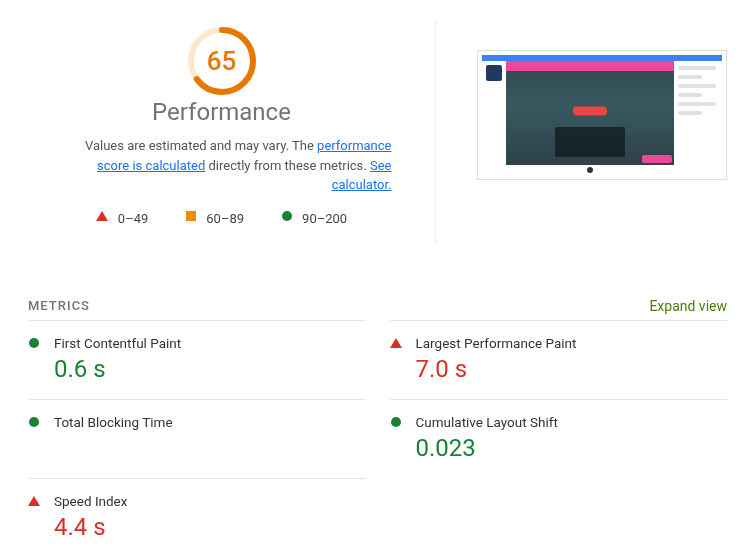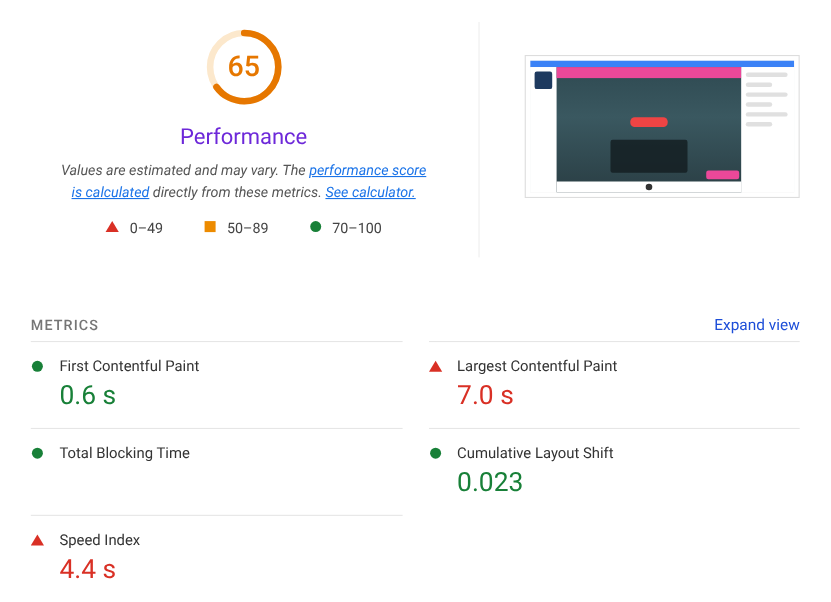--- a/index.html
+++ b/index.html
@@ -36,33 +36,31 @@
     position: absolute;
     inset: 0;
     display: flex;
     align-items: center;
     justify-content: center;
     font-size: 26px;
     font-weight: 500;
     color: #e67700;
   }
   .perf-title {
-    font-size: 20px;
+    font-size: 24px;
     font-weight: 400;
-    margin-top: 14px;
-    color: #6d28d9;
+    color: #737373;
   }
   .desc {
     font-size: 13px;
     color: #555;
-    text-align: center;
+    text-align: right;
     margin-top: 10px;
     line-height: 1.5;
     max-width: 340px;
-    font-style: italic;
   }
   .desc a {
     color: #1a73e8;
     text-decoration: underline;
   }
   .legend {
     display: flex;
     gap: 38px;
     margin-top: 16px;
     font-size: 13px;
@@ -122,21 +120,21 @@
     margin-bottom: 6px;
   }
   .metrics-label {
     font-size: 13px;
     letter-spacing: 1px;
     color: #757575;
     font-weight: 500;
   }
   .expand {
     font-size: 14px;
-    color: #1d4ed8;
+    color: #4d7c0f;
     cursor: pointer;
   }
   .metrics-grid {
     display: grid;
     grid-template-columns: 1fr 1fr;
     column-gap: 24px;
   }
   .metric {
     border-top: 1px solid #e6e6e6;
     padding: 14px 0 16px 0;
@@ -180,25 +178,25 @@
     <p class="desc">
       <span>Values are estimated and may vary. The </span><a href="#">performance score is calculated</a><span> directly from these metrics. </span><a href="#">See calculator.</a>
     </p>
     <div class="legend">
       <div class="legend-item">
         <span class="tri-red"></span>
         <span>0–49</span>
       </div>
       <div class="legend-item">
         <span class="sq-orange"></span>
-        <span>50–89</span>
+        <span>60–89</span>
       </div>
       <div class="legend-item">
         <span class="dot-green"></span>
-        <span>70–100</span>
+        <span>90–200</span>
       </div>
     </div>
   </div>
 
   <div class="thumb">
     <div class="thumb-inner">
       <div class="tb-topbar"></div>
       <div class="tb-left"></div>
       <div class="tb-main">
         <div class="tb-pink"></div>
@@ -233,21 +231,21 @@
       <div class="metric-body">
         <div class="metric-name">First Contentful Paint</div>
         <div class="metric-value val-green">0.6 s</div>
       </div>
     </div>
     <div class="metric">
       <div class="metric-icon">
         <span class="tri-red"></span>
       </div>
       <div class="metric-body">
-        <div class="metric-name">Largest Contentful Paint</div>
+        <div class="metric-name">Largest Performance Paint</div>
         <div class="metric-value val-red">7.0 s</div>
       </div>
     </div>
     <div class="metric">
       <div class="metric-icon">
         <span class="dot-green"></span>
       </div>
       <div class="metric-body">
         <div class="metric-name">Total Blocking Time</div>
       </div>

